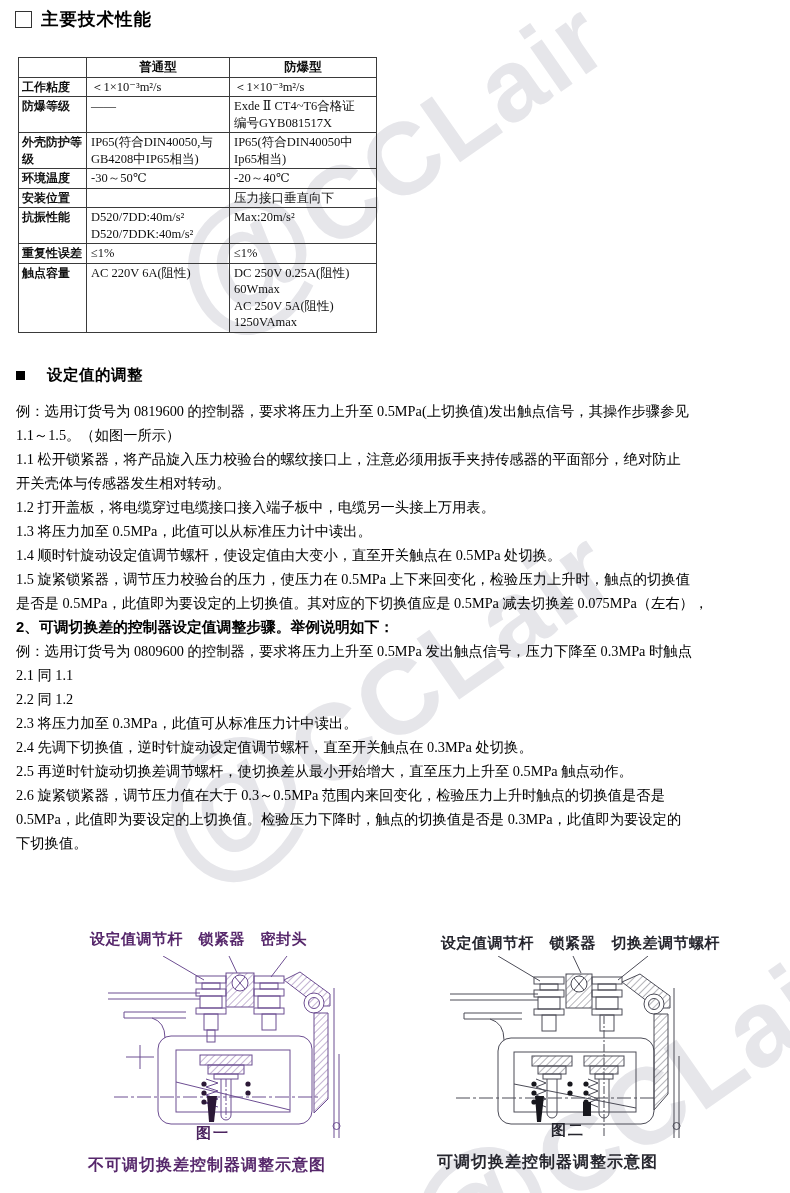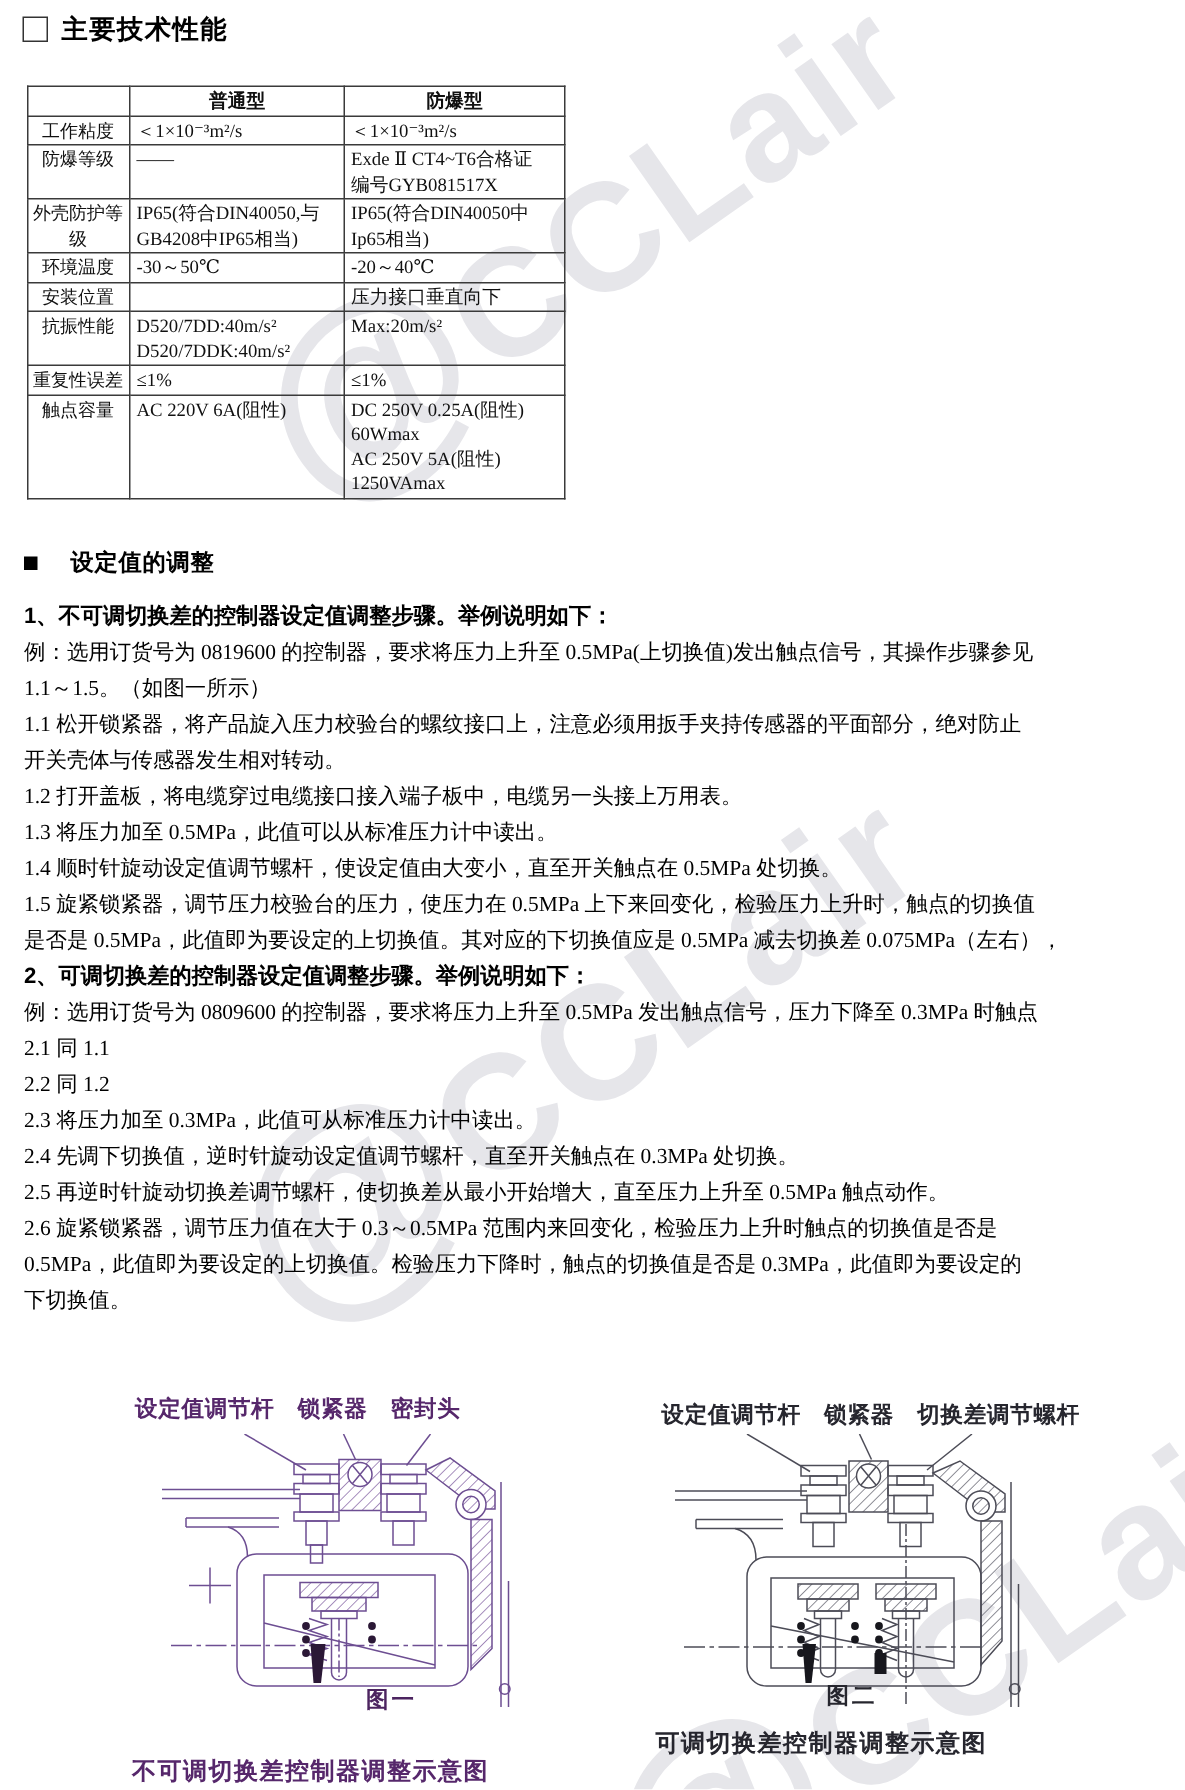--- a/index.html
+++ b/index.html
@@ -19,41 +19,41 @@
   .doc-title{font-size:17.5px;font-weight:bold;letter-spacing:1px;}
   
   .spec-table{position:absolute;left:18px;top:57px;z-index:2;border-collapse:collapse;
               font-size:12px;color:#101010;table-layout:fixed;}
   .spec-table th,.spec-table td{border:1px solid #3a3a3a;padding:1px 4px;vertical-align:top;
               line-height:16.5px;text-align:left;}
   .spec-table th{font-weight:bold;text-align:center;font-size:12.5px;}
   .spec-table .c1{width:59px;}
   .spec-table .c2{width:134px;}
   .spec-table .c3{width:138px;}
-  .spec-table td.lbl{font-weight:normal;font-family:"Liberation Sans","DejaVu Sans",sans-serif;padding-left:3px;text-align:center;}
+  .spec-table td.lbl{font-weight:bold;font-family:"Liberation Sans","DejaVu Sans",sans-serif;padding-left:3px;}
   .spec-table td.val{font-family:"Liberation Serif","DejaVu Serif",serif;font-size:12.5px;}
   
   .section2{position:absolute;left:16px;top:365px;z-index:2;display:flex;align-items:center;}
   .bullet{display:inline-block;width:9px;height:9px;background:#000;margin-right:22px;}
   .s2-title{font-size:15.5px;font-weight:bold;letter-spacing:0.5px;}
   
   .body-text{position:absolute;left:16px;top:399px;width:766px;z-index:2;
              font-family:"Liberation Serif","DejaVu Serif",serif;font-size:14.3px;color:#000;}
   .bline{line-height:24px;height:24px;white-space:nowrap;}
   .bline.bold{font-weight:bold;font-family:"Liberation Sans","DejaVu Sans",sans-serif;font-size:14.8px;}
   
   .fig-labels{position:absolute;z-index:2;font-weight:bold;font-size:15px;white-space:nowrap;letter-spacing:0.5px;}
   .fig-labels.purple{color:#56276b;}
   .fig-labels.dark{color:#26262e;}
   .fig-svg{position:absolute;z-index:1;}
   .fig-no{position:absolute;z-index:2;font-weight:bold;font-size:15px;letter-spacing:2px;}
-  .fig-no.purple{color:#4c2460;margin-left:48px;}
+  .fig-no.purple{color:#4c2460;}
   .fig-no.dark{color:#26262e;}
   .fig-caption{position:absolute;z-index:2;font-weight:bold;font-size:16px;letter-spacing:1px;}
-  .fig-caption.purple{color:#56276b;margin-top:16px;}
+  .fig-caption.purple{color:#56276b;}
   .fig-caption.dark{color:#26262e;}
   .pos-lab-l{left:90px;top:930px;}
   .pos-lab-r{left:441px;top:934px;}
   .pos-svg-l{left:108px;top:956px;}
   .pos-svg-r{left:450px;top:956px;}
   .pos-no-l{left:196px;top:1124px;}
   .pos-no-r{left:551px;top:1121px;}
   .pos-cap-l{left:88px;top:1155px;}
   .pos-cap-r{left:437px;top:1152px;}
 </style>
@@ -175,21 +175,20 @@
         </tr>
       </tbody>
   </table>
 
   <div class="section2">
     <span class="bullet"></span>
     <span class="s2-title">设定值的调整</span>
   </div>
 
   <div class="body-text">
-      <div class="bline bold">1、不可调切换差的控制器设定值调整步骤。举例说明如下：</div>
       <div class="bline">例：选用订货号为 0819600 的控制器，要求将压力上升至 0.5MPa(上切换值)发出触点信号，其操作步骤参见</div>
       <div class="bline">1.1～1.5。（如图一所示）</div>
       <div class="bline">1.1 松开锁紧器，将产品旋入压力校验台的螺纹接口上，注意必须用扳手夹持传感器的平面部分，绝对防止</div>
       <div class="bline">开关壳体与传感器发生相对转动。</div>
       <div class="bline">1.2 打开盖板，将电缆穿过电缆接口接入端子板中，电缆另一头接上万用表。</div>
       <div class="bline">1.3 将压力加至 0.5MPa，此值可以从标准压力计中读出。</div>
       <div class="bline">1.4 顺时针旋动设定值调节螺杆，使设定值由大变小，直至开关触点在 0.5MPa 处切换。</div>
       <div class="bline">1.5 旋紧锁紧器，调节压力校验台的压力，使压力在 0.5MPa 上下来回变化，检验压力上升时，触点的切换值</div>
       <div class="bline">是否是 0.5MPa，此值即为要设定的上切换值。其对应的下切换值应是 0.5MPa 减去切换差 0.075MPa（左右），</div>
       <div class="bline bold">2、可调切换差的控制器设定值调整步骤。举例说明如下：</div>

